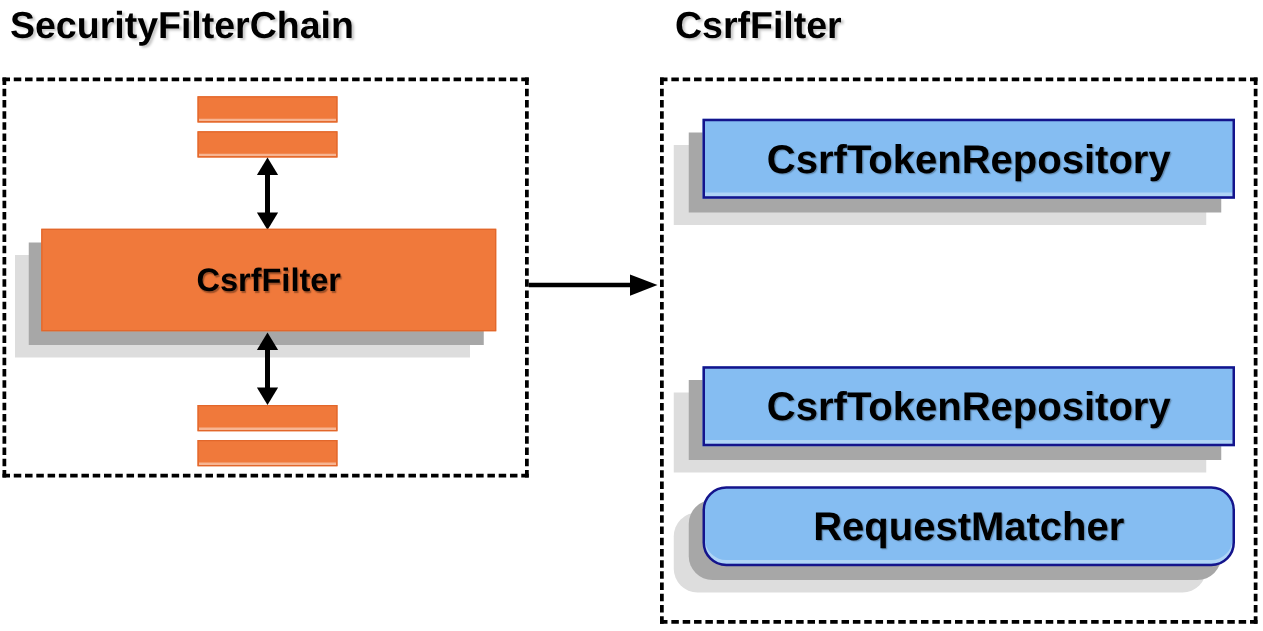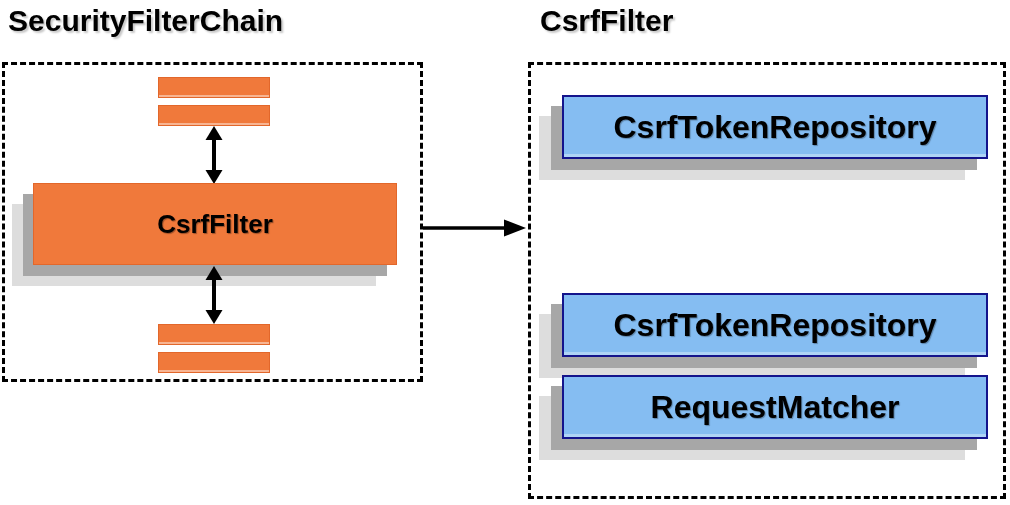--- a/index.html
+++ b/index.html
@@ -118,17 +118,17 @@
 
   <div class="blue-node" style="top:95px;">
     <span class="label">CsrfTokenRepository</span>
   </div>
 
 
   <div class="blue-node" style="top:293px;">
     <span class="label">CsrfTokenRepository</span>
   </div>
 
-  <div class="blue-node" style="top:375px;">
+  <div class="blue-node" style="top:389px;border-radius:19px;">
     <span class="label">RequestMatcher</span>
   </div>
 
 </div>
 
 </body></html>

